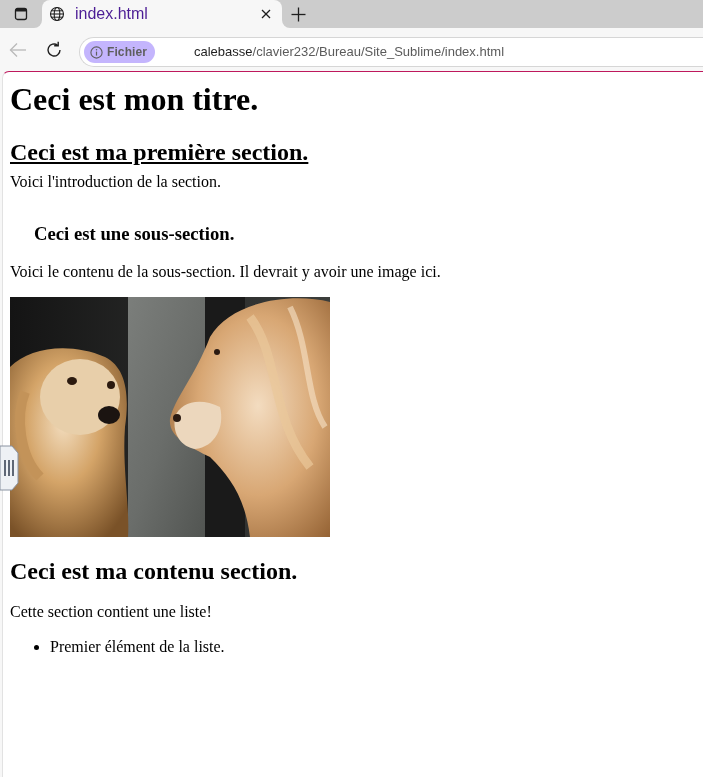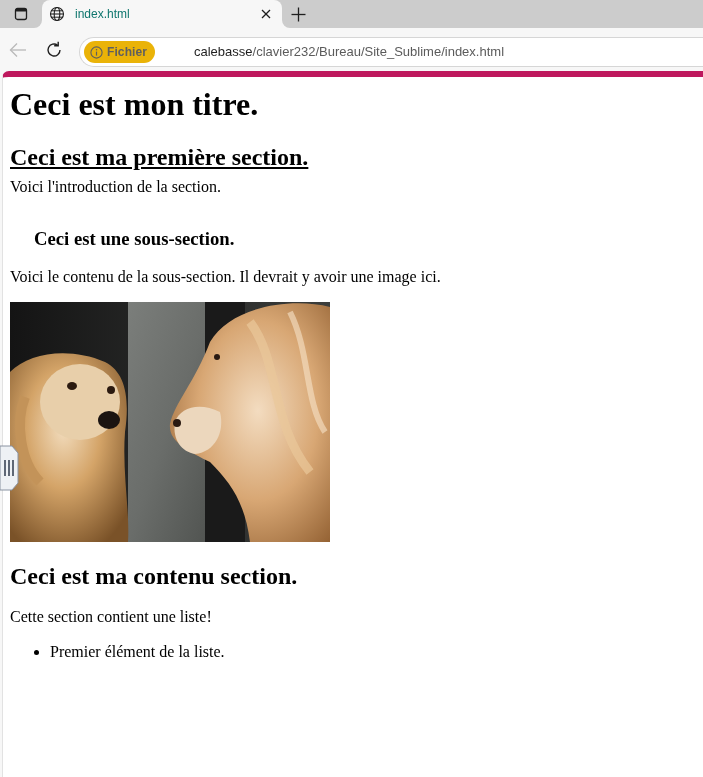--- a/index.html
+++ b/index.html
@@ -8,38 +8,38 @@
 
     
     .tabstrip { position: absolute; left: 0; top: 0; width: 703px; height: 28px; background: #cccccc; }
     .tab-actions { position: absolute; left: 0; top: 0; width: 42px; height: 28px; display: flex; align-items: center; justify-content: center; }
     .tab-actions svg { width: 14px; height: 14px; }
     .tab { position: absolute; left: 42px; top: 0; width: 240px; height: 28px; background: #f7f7f7; border-radius: 8px 8px 0 0; display: flex; align-items: center; }
     .tab::before, .tab::after { content: ""; position: absolute; bottom: 0; width: 8px; height: 8px; background: transparent; }
     .tab::before { left: -8px; border-bottom-right-radius: 8px; box-shadow: 4px 4px 0 4px #f7f7f7; }
     .tab::after { right: -8px; border-bottom-left-radius: 8px; box-shadow: -4px 4px 0 4px #f7f7f7; }
     .tab-favicon { position: absolute; left: 7px; top: 6px; width: 16px; height: 16px; }
-    .tab-title { position: absolute; left: 33px; top: 6px; font-size: 12px; color: #0f766e; line-height: 16px; }
+    .tab-title { position: absolute; left: 33px; top: 6px; font-size: 16px; color: #4c1d95; line-height: 16px; }
     .tab-close { position: absolute; left: 217px; top: 7px; width: 14px; height: 14px; display: flex; align-items: center; justify-content: center; }
     .new-tab { position: absolute; left: 288px; top: 4px; width: 20px; height: 20px; display: flex; align-items: center; justify-content: center; }
 
     
     .toolbar { position: absolute; left: 0; top: 28px; width: 703px; height: 42px; background: #f7f7f7; }
     .nav-btn { position: absolute; top: 12px; width: 20px; height: 20px; display: flex; align-items: center; justify-content: center; }
     .nav-back { left: 8px; }
     .nav-reload { left: 44px; }
     .omnibox { position: absolute; left: 79px; top: 9px; width: 640px; height: 30px; background: #ffffff; border: 1px solid #d6d6d6; border-right: none; border-radius: 15px 0 0 15px; }
-    .site-chip { position: absolute; left: 4px; top: 3px; height: 22px; padding: 0 8px 0 6px; background: #eab308; border-radius: 11px; display: flex; align-items: center; gap: 4px; }
+    .site-chip { position: absolute; left: 4px; top: 3px; height: 22px; padding: 0 8px 0 6px; background: #c4b5fd; border-radius: 11px; display: flex; align-items: center; gap: 4px; }
     .site-chip svg { width: 13px; height: 13px; }
     .site-chip-label { font-size: 12px; color: #5f5f5f; font-weight: bold; letter-spacing: 0.1px; }
     .url { position: absolute; left: 77px; top: 6px; font-size: 13px; line-height: 16px; color: #5b5b5b; white-space: nowrap; margin-left: 37px; }
     .url-host { color: #1f1f1f; }
 
     
-    .viewport { position: absolute; left: 2px; top: 71px; width: 701px; height: 706px; background: #ffffff; border-top: 6px solid #be185d; border-left: 1px solid #e2e2e2; border-radius: 7px 0 0 0; overflow: hidden; }
+    .viewport { position: absolute; left: 2px; top: 71px; width: 701px; height: 706px; background: #ffffff; border-top: 1px solid #be185d; border-left: 1px solid #e2e2e2; border-radius: 7px 0 0 0; overflow: hidden; }
     .page { position: absolute; left: 7px; top: 0; width: 690px; font-family: "Liberation Serif", serif; color: #000; }
     .page h1 { position: absolute; left: 0; top: 9px; font-size: 32px; font-weight: bold; line-height: 37px; white-space: nowrap; }
     .page h2 { position: absolute; left: 0; font-size: 24px; font-weight: bold; line-height: 28px; white-space: nowrap; }
     .page h3 { position: absolute; left: 0; font-size: 18.7px; font-weight: bold; line-height: 22px; white-space: nowrap; margin-left: 24px; }
     .page p { position: absolute; left: 0; font-size: 16px; line-height: 18px; white-space: nowrap; }
     .h2-first { top: 66px; text-decoration: underline; }
     .p-intro { top: 101px; }
     .h3-sub { top: 151px; }
     .p-sub { top: 191px; }
     .img-frame { position: absolute; left: 0; top: 225px; width: 320px; height: 240px; overflow: hidden; background: #2a2a2a; }

